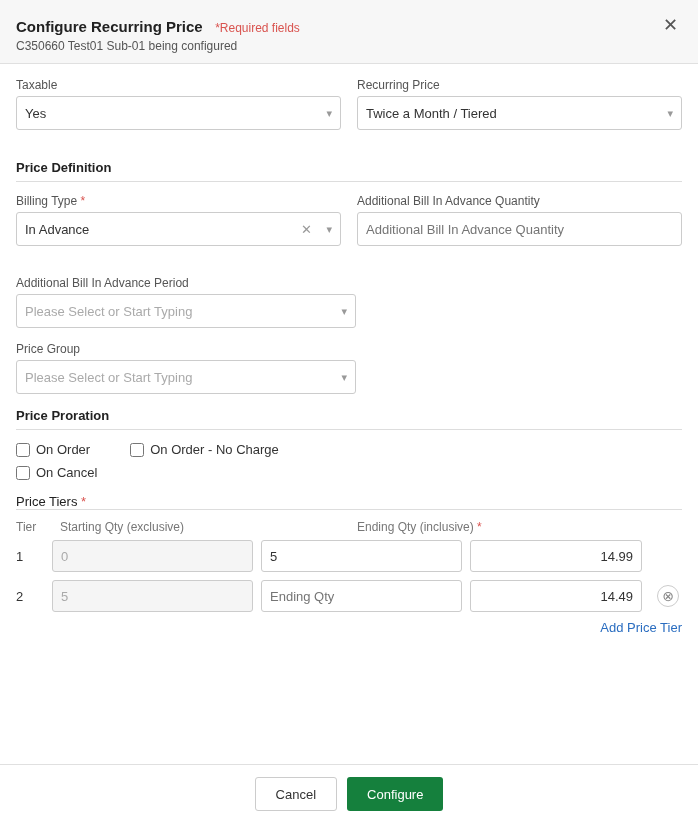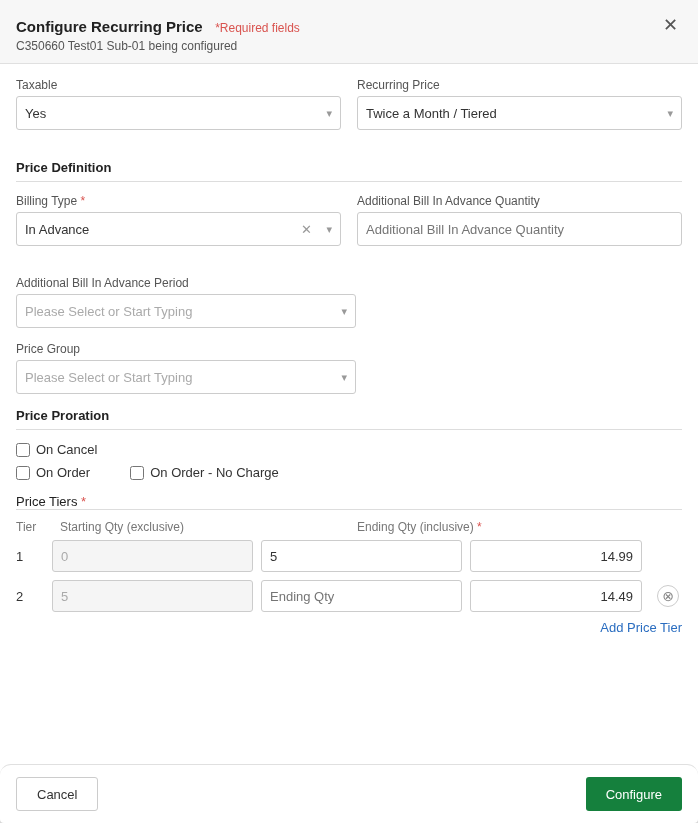--- a/index.html
+++ b/index.html
@@ -255,24 +255,23 @@
       border: none;
       color: #2a6dc0;
       font-size: 13px;
       cursor: pointer;
       text-decoration: none;
     }
     .modal-footer {
       padding: 12px 16px;
       border-top: 1px solid #e0e0e0;
       display: flex;
-      justify-content: space-between;
+      justify-content: center;
       gap: 10px;
       background: #fff;
-      border-radius: 11px;
     }
     .btn-cancel {
       height: 34px;
       padding: 0 20px;
       border: 1px solid #ccc;
       border-radius: 3px;
       background: #fff;
       font-size: 13px;
       color: #333;
       cursor: pointer;
@@ -365,36 +364,36 @@
       <div class="select-wrapper" style="max-width: 340px;">
         <div class="select-display">
           <span class="placeholder-text">Please Select or Start Typing</span>
           <span class="chevron">▾</span>
         </div>
       </div>
     </div>
 
     <div class="divider-label">Price Proration</div>
     <div class="proration-section">
-      <div class="checkbox-row">
-        <label class="checkbox-item">
-          <input type="checkbox" style="">
-          <span>On Cancel</span>
-        </label>
-      </div>
       <div class="checkbox-row">
         <label class="checkbox-item">
           <input type="checkbox" style="">
           <span>On Order</span>
         </label>
         <label class="checkbox-item">
           <input type="checkbox" style="">
           <span>On Order - No Charge</span>
         </label>
       </div>
+      <div class="checkbox-row">
+        <label class="checkbox-item">
+          <input type="checkbox" style="">
+          <span>On Cancel</span>
+        </label>
+      </div>
     </div>
 
     <div class="price-tiers-section">
       <div class="tiers-header">
         <span>Price Tiers</span>
         <span class="required-star"> *</span>
       </div>
 
       <div class="tiers-col-headers">
         <div class="col-tier">Tier</div>

